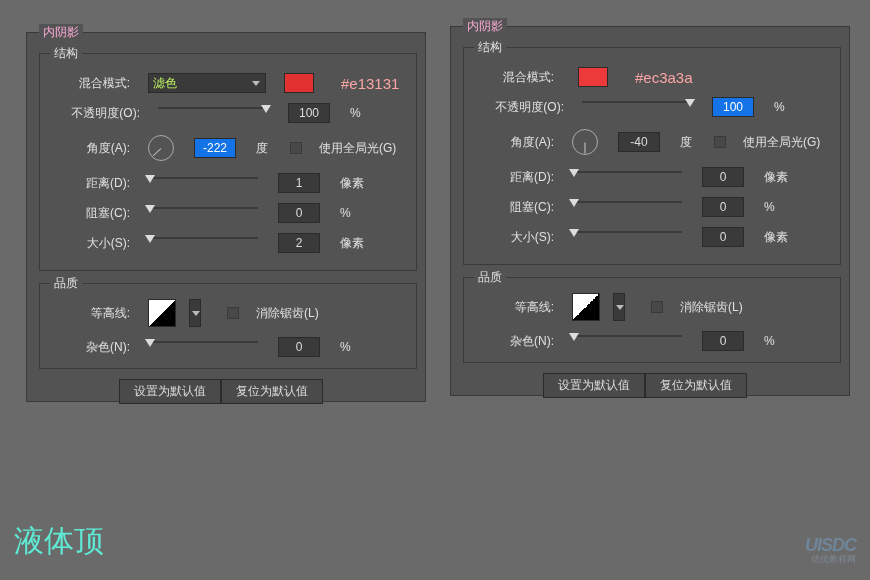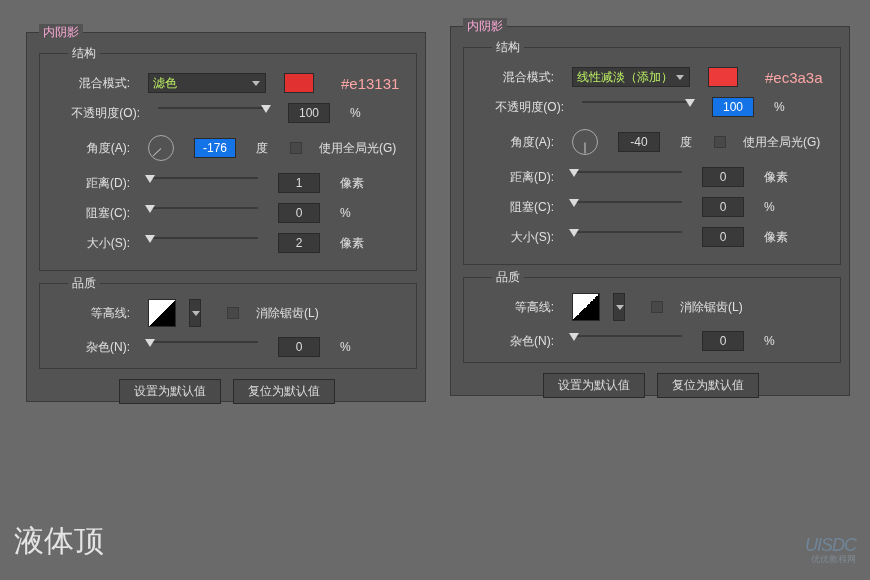--- a/index.html
+++ b/index.html
@@ -28,21 +28,21 @@
     font-size: 12px;
     color: #f9a8d4;
   }
   .group {
     position: absolute;
     border: 1px solid #3a3a3a;
   }
   .group-title {
     position: absolute;
     top: -9px;
-    left: 28px;
+    left: 10px;
     background: #535353;
     padding: 0 4px;
     font-size: 12px;
     text-align: right;
   }
   .row {
     position: absolute;
     display: flex;
     align-items: center;
     height: 22px;
@@ -167,43 +167,42 @@
     position: absolute;
     left: 2px;
     top: 11px;
     border-left: 4px solid transparent;
     border-right: 4px solid transparent;
     border-top: 5px solid #bbb;
   }
   .btnrow {
     position: absolute;
     display: flex;
-    gap: 12px;
   }
   .btn {
     background: #4a4a4a;
     border: 1px solid #2a2a2a;
     color: #ddd;
     font-size: 12px;
     padding: 3px 14px;
   }
   .footer-title {
     position: absolute;
     left: 14px;
     bottom: 18px;
     font-size: 30px;
-    color: #e5e5e5;
+    color: #5eead4;
   }
   .wm {
     position: absolute;
     right: 14px;
     bottom: 24px;
     font-size: 18px;
     font-style: italic;
-    font-weight: normal;
+    font-weight: bold;
     color: rgba(120,160,200,0.5);
     letter-spacing: -1px;
   }
   .wm-sub {
     position: absolute;
     right: 14px;
     bottom: 14px;
     font-size: 9px;
     color: rgba(150,170,190,0.5);
     text-align: right;
@@ -235,21 +234,21 @@
       </div>
       <div class="numfield" style="margin-left:8px;">100</div>
       <span class="unit">%</span>
     </div>
 
     <div class="row" style="left:10px; top:80px; height:28px;">
       <span class="label">角度(A):</span>
       <div class="angle-dial">
           <span class="angle-hand" style="transform: rotate(137deg);"></span>
         </div>
-      <div class="numfield sel" style="margin-left:8px;">-176</div>
+      <div class="numfield sel" style="margin-left:8px;">-222</div>
       <span class="unit">度</span>
       <div class="checkbox" style="margin-left:10px;"></div>
       <span class="chklabel">使用全局光(G)</span>
     </div>
 
     <div class="row" style="left:10px; top:118px;">
       <span class="label">距离(D):</span>
       <div class="slider" style="width:110px;">
         <span class="slider-track" style="width:110px;"></span>
         <span class="slider-thumb" style="left:-3px;"></span>
@@ -308,23 +307,20 @@
 </div>
 
 <div class="panel" style="left:450px; top:26px; width:400px; height:370px;">
   <span class="panel-title">内阴影</span>
 
   <div class="group" style="left:12px; top:20px; width:378px; height:218px;">
     <span class="group-title">结构</span>
 
     <div class="row" style="left:10px; top:18px;">
       <span class="label">混合模式:</span>
-      <div class="select" style="width:118px;">
-          <span>线性减淡（添加）</span>
-        </div>
       <div class="swatch" style="margin-left:6px;background:#ec3a3a;"></div>
       <span class="hexlabel">#ec3a3a</span>
     </div>
 
     <div class="row" style="left:0px; top:48px;">
       <span class="label" style="width:100px;">不透明度(O):</span>
       <div class="slider" style="width:110px;">
         <span class="slider-track" style="width:110px;"></span>
         <span class="slider-thumb" style="left:103px;"></span>
       </div>

